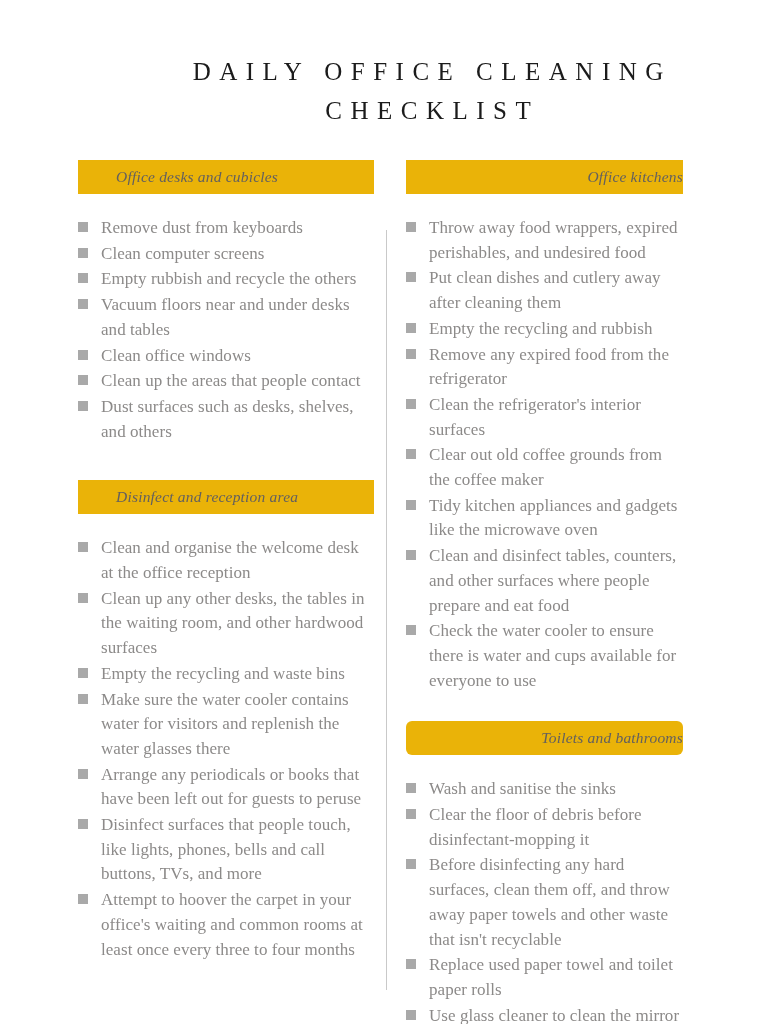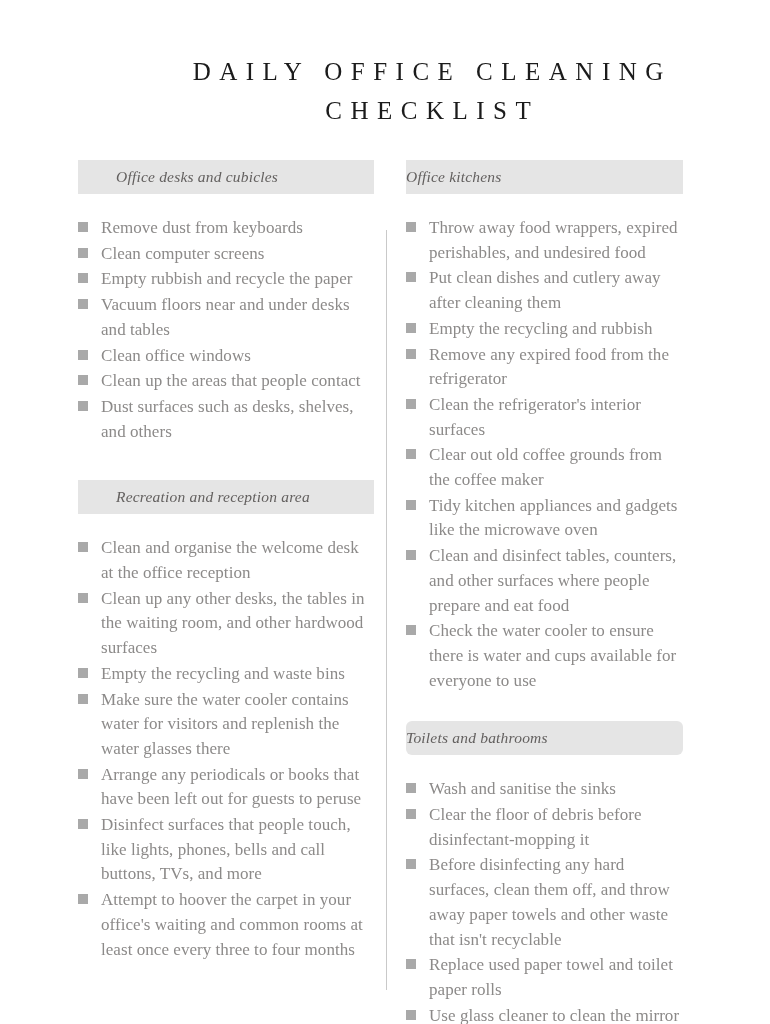--- a/index.html
+++ b/index.html
@@ -56,28 +56,28 @@
     position: absolute;
     left: 386px;
     top: 70px;
     width: 1px;
     height: 760px;
     background: #c9c9c9;
   }
 
   
   .section-head {
-    background: #e5e5e5;
+    background: #eab308;
     height: 34px;
     display: flex;
     align-items: center;
     box-sizing: border-box;
   }
   .section-head.left-pad  { justify-content: flex-start; padding-left: 38px; }
-  .section-head.centered  { justify-content: flex-start; }
+  .section-head.centered  { justify-content: flex-end; }
   .section-head-text {
     font-family: "Liberation Serif", "DejaVu Serif", serif;
     font-style: italic;
     font-size: 15.5px;
     color: #63605f;
     letter-spacing: 0.2px;
     white-space: nowrap;
   }
 
   
@@ -135,42 +135,42 @@
         <li class="check-item">
           <span class="checkbox"></span>
           <span class="check-text">Remove dust from keyboards</span>
         </li>
         <li class="check-item">
           <span class="checkbox"></span>
           <span class="check-text">Clean computer screens</span>
         </li>
         <li class="check-item">
           <span class="checkbox"></span>
-          <span class="check-text">Empty rubbish and recycle the paper</span>
+          <span class="check-text">Empty rubbish and recycle the others</span>
         </li>
         <li class="check-item">
           <span class="checkbox"></span>
           <span class="check-text">Vacuum floors near and under desks and tables</span>
         </li>
         <li class="check-item">
           <span class="checkbox"></span>
           <span class="check-text">Clean office windows</span>
         </li>
         <li class="check-item">
           <span class="checkbox"></span>
           <span class="check-text">Clean up the areas that people contact</span>
         </li>
         <li class="check-item">
           <span class="checkbox"></span>
           <span class="check-text">Dust surfaces such as desks, shelves, and others</span>
         </li>
       </ul>
 
       <div class="section-head left-pad sec-gap-head">
-        <span class="section-head-text">Recreation and reception area</span>
+        <span class="section-head-text">Disinfect and reception area</span>
       </div>
       <ul class="check-list sec-gap-list">
         <li class="check-item">
           <span class="checkbox"></span>
           <span class="check-text">Clean and organise the welcome desk at the office reception</span>
         </li>
         <li class="check-item">
           <span class="checkbox"></span>
           <span class="check-text">Clean up any other desks, the tables in the waiting room, and other hardwood surfaces</span>
         </li>

